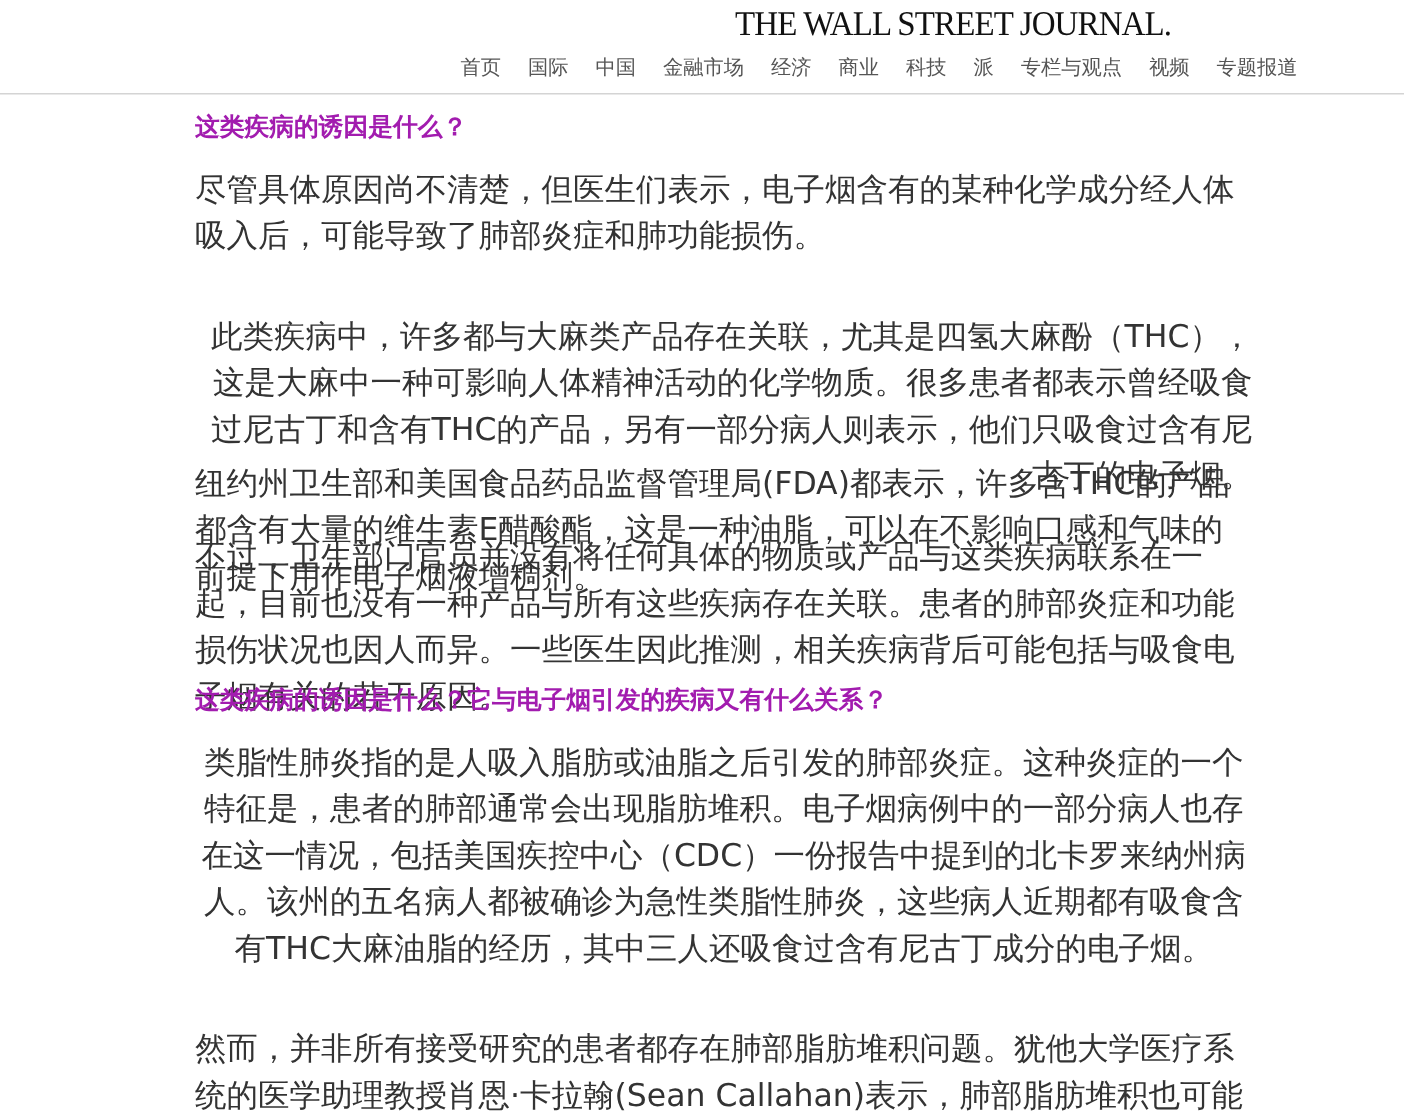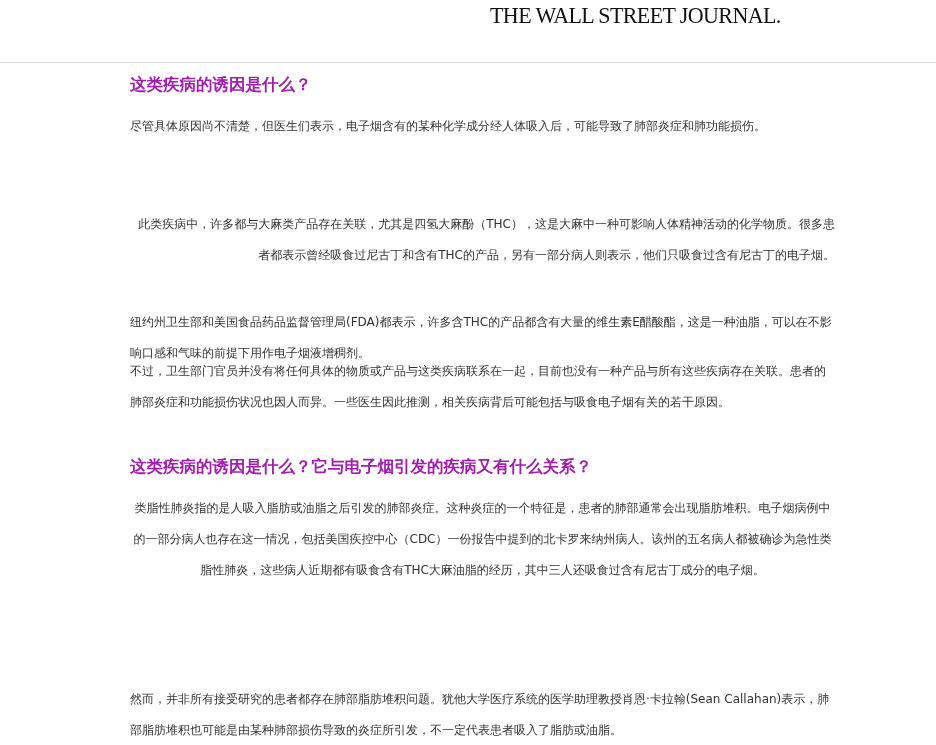--- a/index.html
+++ b/index.html
@@ -58,39 +58,52 @@
     width: 705px;
   }
   .subhead {
     font-size: 16.5px;
     font-weight: bold;
     color: #a21caf;
     line-height: 26px;
     margin: 10px 0 0 0;
   }
   .para {
-    font-size: 12px;
+    font-size: 21px;
     line-height: 31px;
     color: #333333;
     margin: 0;
   }
   #h1 { position: absolute; top: 10px; margin: 0; }
   #p1 { position: absolute; top: 49px; }
   #p2 { position: absolute; top: 147px; text-align: right; }
   #p3 { position: absolute; top: 245px; }
   #p4 { position: absolute; top: 294px; }
   #h2 { position: absolute; top: 392px; margin: 0; }
   #p5 { position: absolute; top: 431px; text-align: center; }
   #p6 { position: absolute; top: 622px; }
 </style>
 </head>
 <body>
 
 <div class="header">
   <div class="masthead">THE WALL STREET JOURNAL.</div>
+  <nav class="nav">
+    <span class="nav-item">首页</span>
+    <span class="nav-item">国际</span>
+    <span class="nav-item">中国</span>
+    <span class="nav-item">金融市场</span>
+    <span class="nav-item">经济</span>
+    <span class="nav-item">商业</span>
+    <span class="nav-item">科技</span>
+    <span class="nav-item">派</span>
+    <span class="nav-item">专栏与观点</span>
+    <span class="nav-item">视频</span>
+    <span class="nav-item">专题报道</span>
+  </nav>
 </div>
 
 <main class="article">
   <h3 id="h1" class="subhead">这类疾病的诱因是什么？</h3>
   <p id="p1" class="para">尽管具体原因尚不清楚，但医生们表示，电子烟含有的某种化学成分经人体吸入后，可能导致了肺部炎症和肺功能损伤。</p>
   <p id="p2" class="para">此类疾病中，许多都与大麻类产品存在关联，尤其是四氢大麻酚（THC），这是大麻中一种可影响人体精神活动的化学物质。很多患者都表示曾经吸食过尼古丁和含有THC的产品，另有一部分病人则表示，他们只吸食过含有尼古丁的电子烟。</p>
   <p id="p3" class="para">纽约州卫生部和美国食品药品监督管理局(FDA)都表示，许多含THC的产品都含有大量的维生素E醋酸酯，这是一种油脂，可以在不影响口感和气味的前提下用作电子烟液增稠剂。</p>
   <p id="p4" class="para">不过，卫生部门官员并没有将任何具体的物质或产品与这类疾病联系在一起，目前也没有一种产品与所有这些疾病存在关联。患者的肺部炎症和功能损伤状况也因人而异。一些医生因此推测，相关疾病背后可能包括与吸食电子烟有关的若干原因。</p>
   <h3 id="h2" class="subhead">这类疾病的诱因是什么？它与电子烟引发的疾病又有什么关系？</h3>
   <p id="p5" class="para">类脂性肺炎指的是人吸入脂肪或油脂之后引发的肺部炎症。这种炎症的一个特征是，患者的肺部通常会出现脂肪堆积。电子烟病例中的一部分病人也存在这一情况，包括美国疾控中心（CDC）一份报告中提到的北卡罗来纳州病人。该州的五名病人都被确诊为急性类脂性肺炎，这些病人近期都有吸食含有THC大麻油脂的经历，其中三人还吸食过含有尼古丁成分的电子烟。</p>

